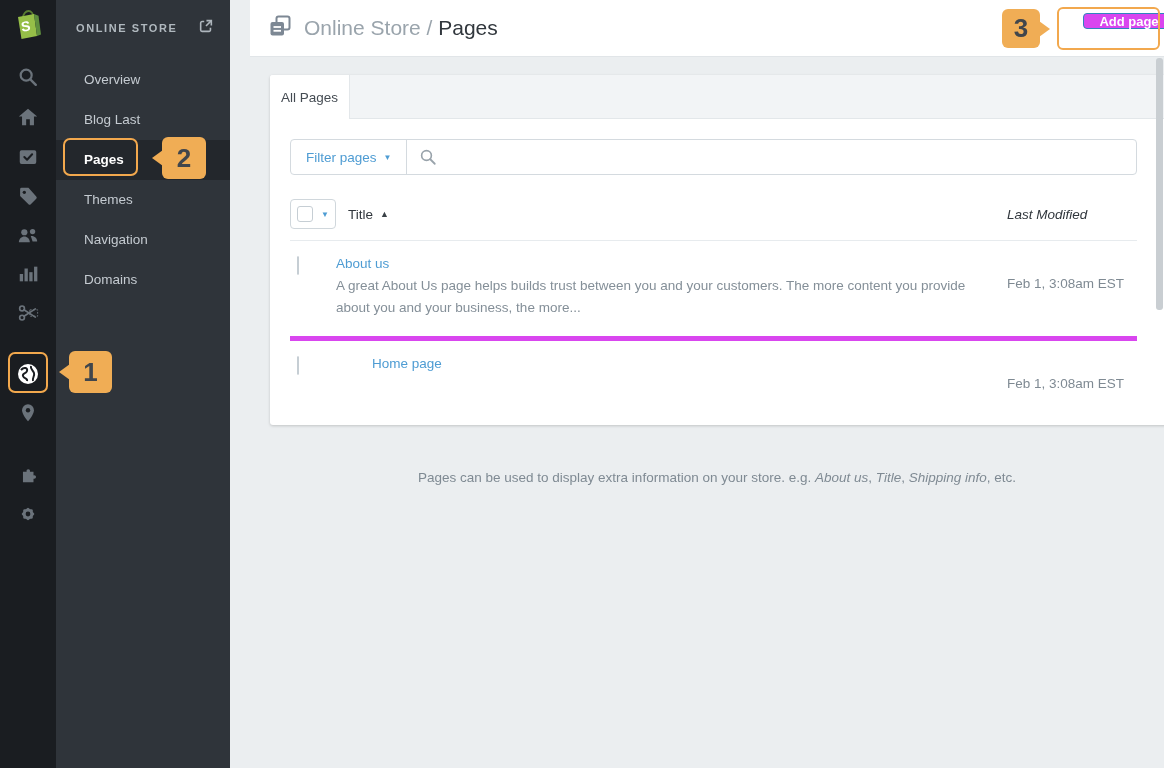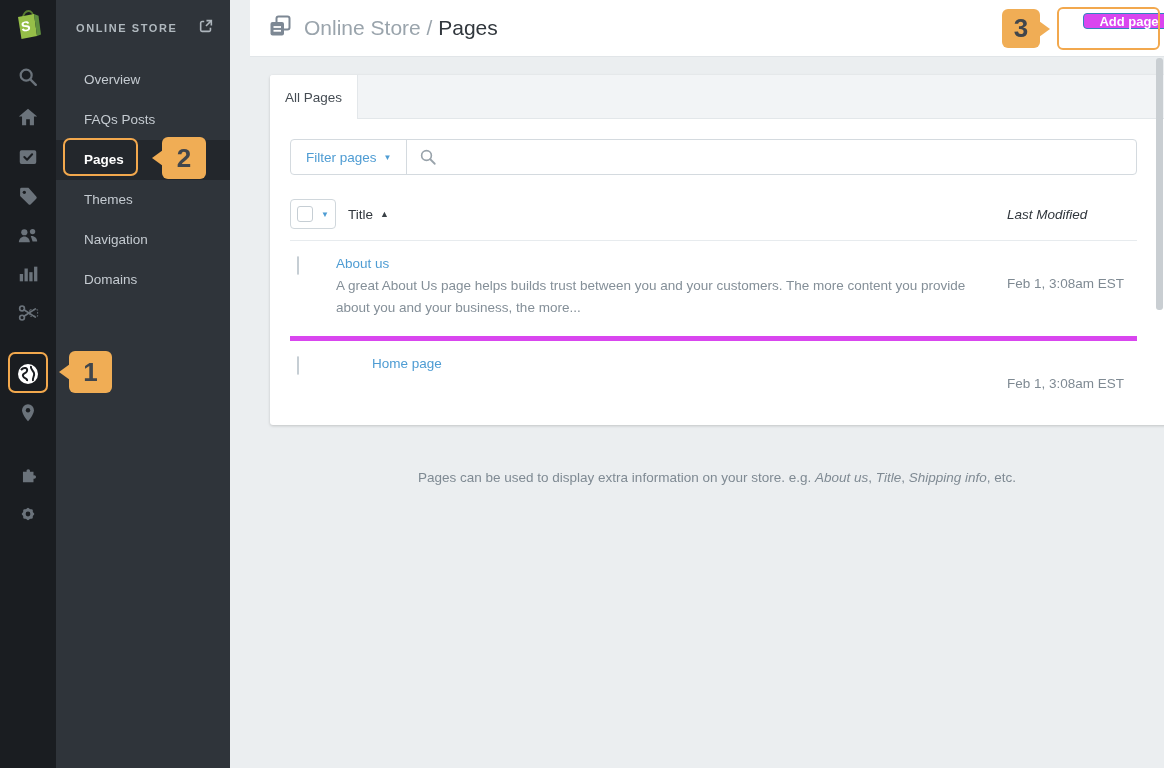--- a/index.html
+++ b/index.html
@@ -25,21 +25,21 @@
   .main-header { position:relative; height:57px; background:#ffffff; border-bottom:1px solid #e1e5e8; }
   .title-wrap { position:absolute; left:18px; top:14px; display:flex; align-items:center; }
   .pages-glyph { margin-right:12px; }
   .page-title { font-size:21px; color:#9aa4ac; }
   .page-title .current { color:#31373d; }
   .btn-add { position:absolute; left:833px; top:13px; width:92px; height:16px; background:#d946ef; border:1px solid #2f84bf; border-radius:4px; color:#ffffff; font-size:13px; font-weight:bold; font-family:"Liberation Sans",sans-serif; cursor:pointer; }
 
   
   .card { position:absolute; left:20px; top:75px; width:903px; background:#ffffff; border-radius:3px; box-shadow:0 1px 3px rgba(0,0,0,0.18); }
   .tabbar { height:44px; background:#f2f4f6; border-bottom:1px solid #e3e7ea; border-radius:3px 3px 0 0; display:flex; }
-  .tab { width:88px; height:44px; display:flex; align-items:center; justify-content:center; font-size:13.5px; color:#454c53;text-align:right; }
+  .tab { width:80px; height:44px; display:flex; align-items:center; justify-content:center; font-size:13.5px; color:#454c53;text-align:right; }
   .tab.active { background:#ffffff; border-right:1px solid #e3e7ea; border-radius:3px 0 0 0; cursor:default; }
   .card-body { padding:20px 36px 18px 20px; }
 
   .filterbar { display:flex; height:36px; border:1px solid #d4dadf; border-radius:4px; align-items:stretch; overflow:hidden; background:#fff; }
   .filter-btn { display:flex; align-items:center; padding:0 15px; border-right:1px solid #d4dadf; color:#4e9cd3; font-size:13.5px; cursor:pointer; white-space:nowrap; }
   .filter-btn .caret { font-size:8px; margin-left:7px; color:#4e9cd3; }
   .search-seg { flex:1; display:flex; align-items:center; padding:0 12px; }
   .search-seg svg { margin-right:9px; flex:none; }
   .search-input { border:none; outline:none; flex:1; font-size:14.5px; color:#5b6670; font-family:"Liberation Sans",sans-serif; background:transparent; }
   .search-input::placeholder { color:#bfc7ce; }
@@ -167,21 +167,21 @@
     <span>
       <svg width="16" height="16" viewBox="0 0 18 18">
           <path d="M7 4 H4.5 A1.5 1.5 0 0 0 3 5.5 V13.5 A1.5 1.5 0 0 0 4.5 15 H12.5 A1.5 1.5 0 0 0 14 13.5 V11" fill="none" stroke="#aeb6bd" stroke-width="1.8"></path>
           <path d="M9.5 3 H15 V8.5" fill="none" stroke="#aeb6bd" stroke-width="1.8"></path>
           <line x1="15" y1="3" x2="9" y2="9" stroke="#aeb6bd" stroke-width="1.8"></line>
         </svg>
     </span>
   </div>
   <div class="sidebar-items">
     <div class="side-item" style="margin-top:2px">Overview</div>
-    <div class="side-item">FAQs Posts</div>
+    <div class="side-item">Blog Last</div>
     <div class="side-item active">Pages</div>
     <div class="side-item">Themes</div>
     <div class="side-item">Navigation</div>
     <div class="side-item">Domains</div>
   </div>
 </div>
 
 <div class="main">
   <div class="main-header">
     <div class="title-wrap">

